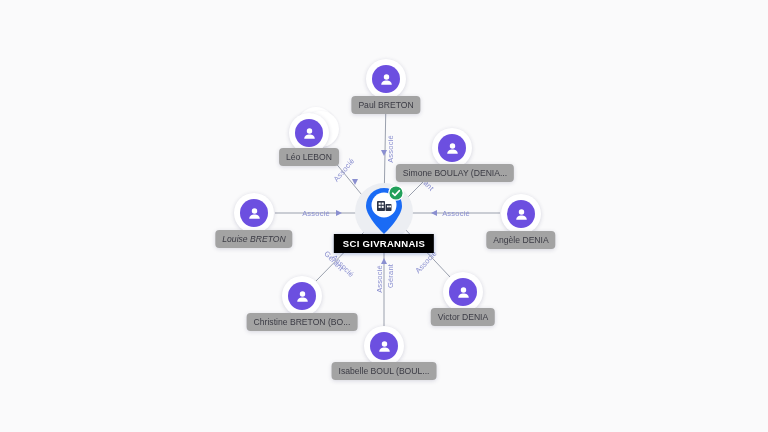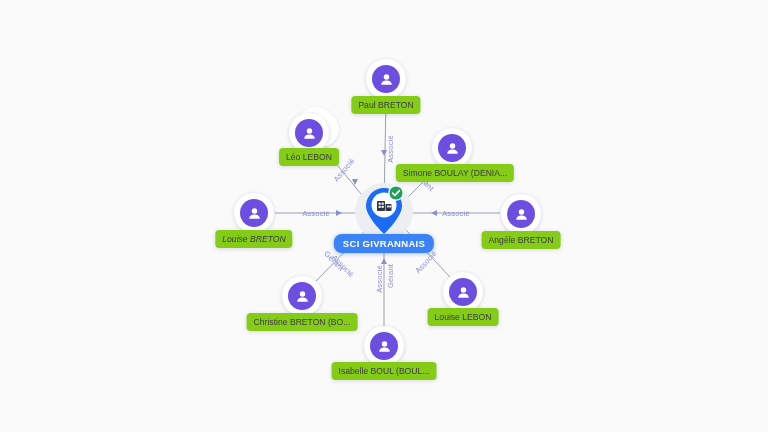--- a/index.html
+++ b/index.html
@@ -55,21 +55,21 @@
     background:#ffffff;
     box-shadow:0 1px 3px rgba(40,40,90,.15);
   }
   .stack-a{left:-12px;top:-26px;width:38px;height:38px;}
   .stack-b{left:-6px;top:-22px;width:36px;height:36px;}
 
   
   .chip{
     position:absolute;
     transform:translateX(-50%);
-    background:#84cc16;
+    background:#a3a3a3;
     color:#3b3b44;
     font-size:8.6px;
     line-height:1;
     padding:4.5px 7px;
     border-radius:4px;
     box-shadow:0 1px 4px rgba(40,40,90,.17);
     white-space:nowrap;
   }
 
   
@@ -81,27 +81,27 @@
   }
   #center-pin{
     position:absolute;
     left:362px;top:185px;
     width:44px;height:52px;
   }
   #center-chip{
     position:absolute;
     left:384px;top:234px;
     transform:translateX(-50%);
-    background:#3b82f6;
+    background:#000000;
     color:#ffffff;
     font-size:9.5px;
     font-weight:bold;
     letter-spacing:.3px;
     padding:4px 9px;
-    border-radius:8px;
+    border-radius:0;
     box-shadow:0 1px 4px rgba(20,60,160,.33);
     white-space:nowrap;
   }
 </style>
 </head>
 <body>
 
 <div id="stage">
 
   <svg id="edges" viewBox="0 0 768 432" preserveAspectRatio="none">
@@ -214,21 +214,21 @@
       <div class="node" style="left: 521px; top: 214px;">
         <div class="disc">
           <div class="inner" style="background:#6c4fe0">
             <svg width="15" height="15" viewBox="0 0 16 16">
   <circle cx="8" cy="5.4" r="2.9" fill="#ffffff"></circle>
   <path d="M2.4 13.6 C2.4 10.4 5 9 8 9 C11 9 13.6 10.4 13.6 13.6 Z" fill="#ffffff"></path>
 </svg>
           </div>
         </div>
       </div>
-      <div class="chip" style="left: 521px; top: 231px;">Angèle BRETON</div>
+      <div class="chip" style="left: 521px; top: 231px;">Angèle DENIA</div>
       <div class="node" style="left: 302px; top: 296px;">
         <div class="disc">
           <div class="inner" style="background:#6c4fe0">
             <svg width="15" height="15" viewBox="0 0 16 16">
   <circle cx="8" cy="5.4" r="2.9" fill="#ffffff"></circle>
   <path d="M2.4 13.6 C2.4 10.4 5 9 8 9 C11 9 13.6 10.4 13.6 13.6 Z" fill="#ffffff"></path>
 </svg>
           </div>
         </div>
       </div>
@@ -236,21 +236,21 @@
       <div class="node" style="left: 463px; top: 292px;">
         <div class="disc">
           <div class="inner" style="background:#6c4fe0">
             <svg width="15" height="15" viewBox="0 0 16 16">
   <circle cx="8" cy="5.4" r="2.9" fill="#ffffff"></circle>
   <path d="M2.4 13.6 C2.4 10.4 5 9 8 9 C11 9 13.6 10.4 13.6 13.6 Z" fill="#ffffff"></path>
 </svg>
           </div>
         </div>
       </div>
-      <div class="chip" style="left: 463px; top: 308px;">Louise LEBON</div>
+      <div class="chip" style="left: 463px; top: 308px;">Victor DENIA</div>
       <div class="node" style="left: 384px; top: 346px;">
         <div class="disc">
           <div class="inner" style="background:#6c4fe0">
             <svg width="15" height="15" viewBox="0 0 16 16">
   <circle cx="8" cy="5.4" r="2.9" fill="#ffffff"></circle>
   <path d="M2.4 13.6 C2.4 10.4 5 9 8 9 C11 9 13.6 10.4 13.6 13.6 Z" fill="#ffffff"></path>
 </svg>
           </div>
         </div>
       </div>

